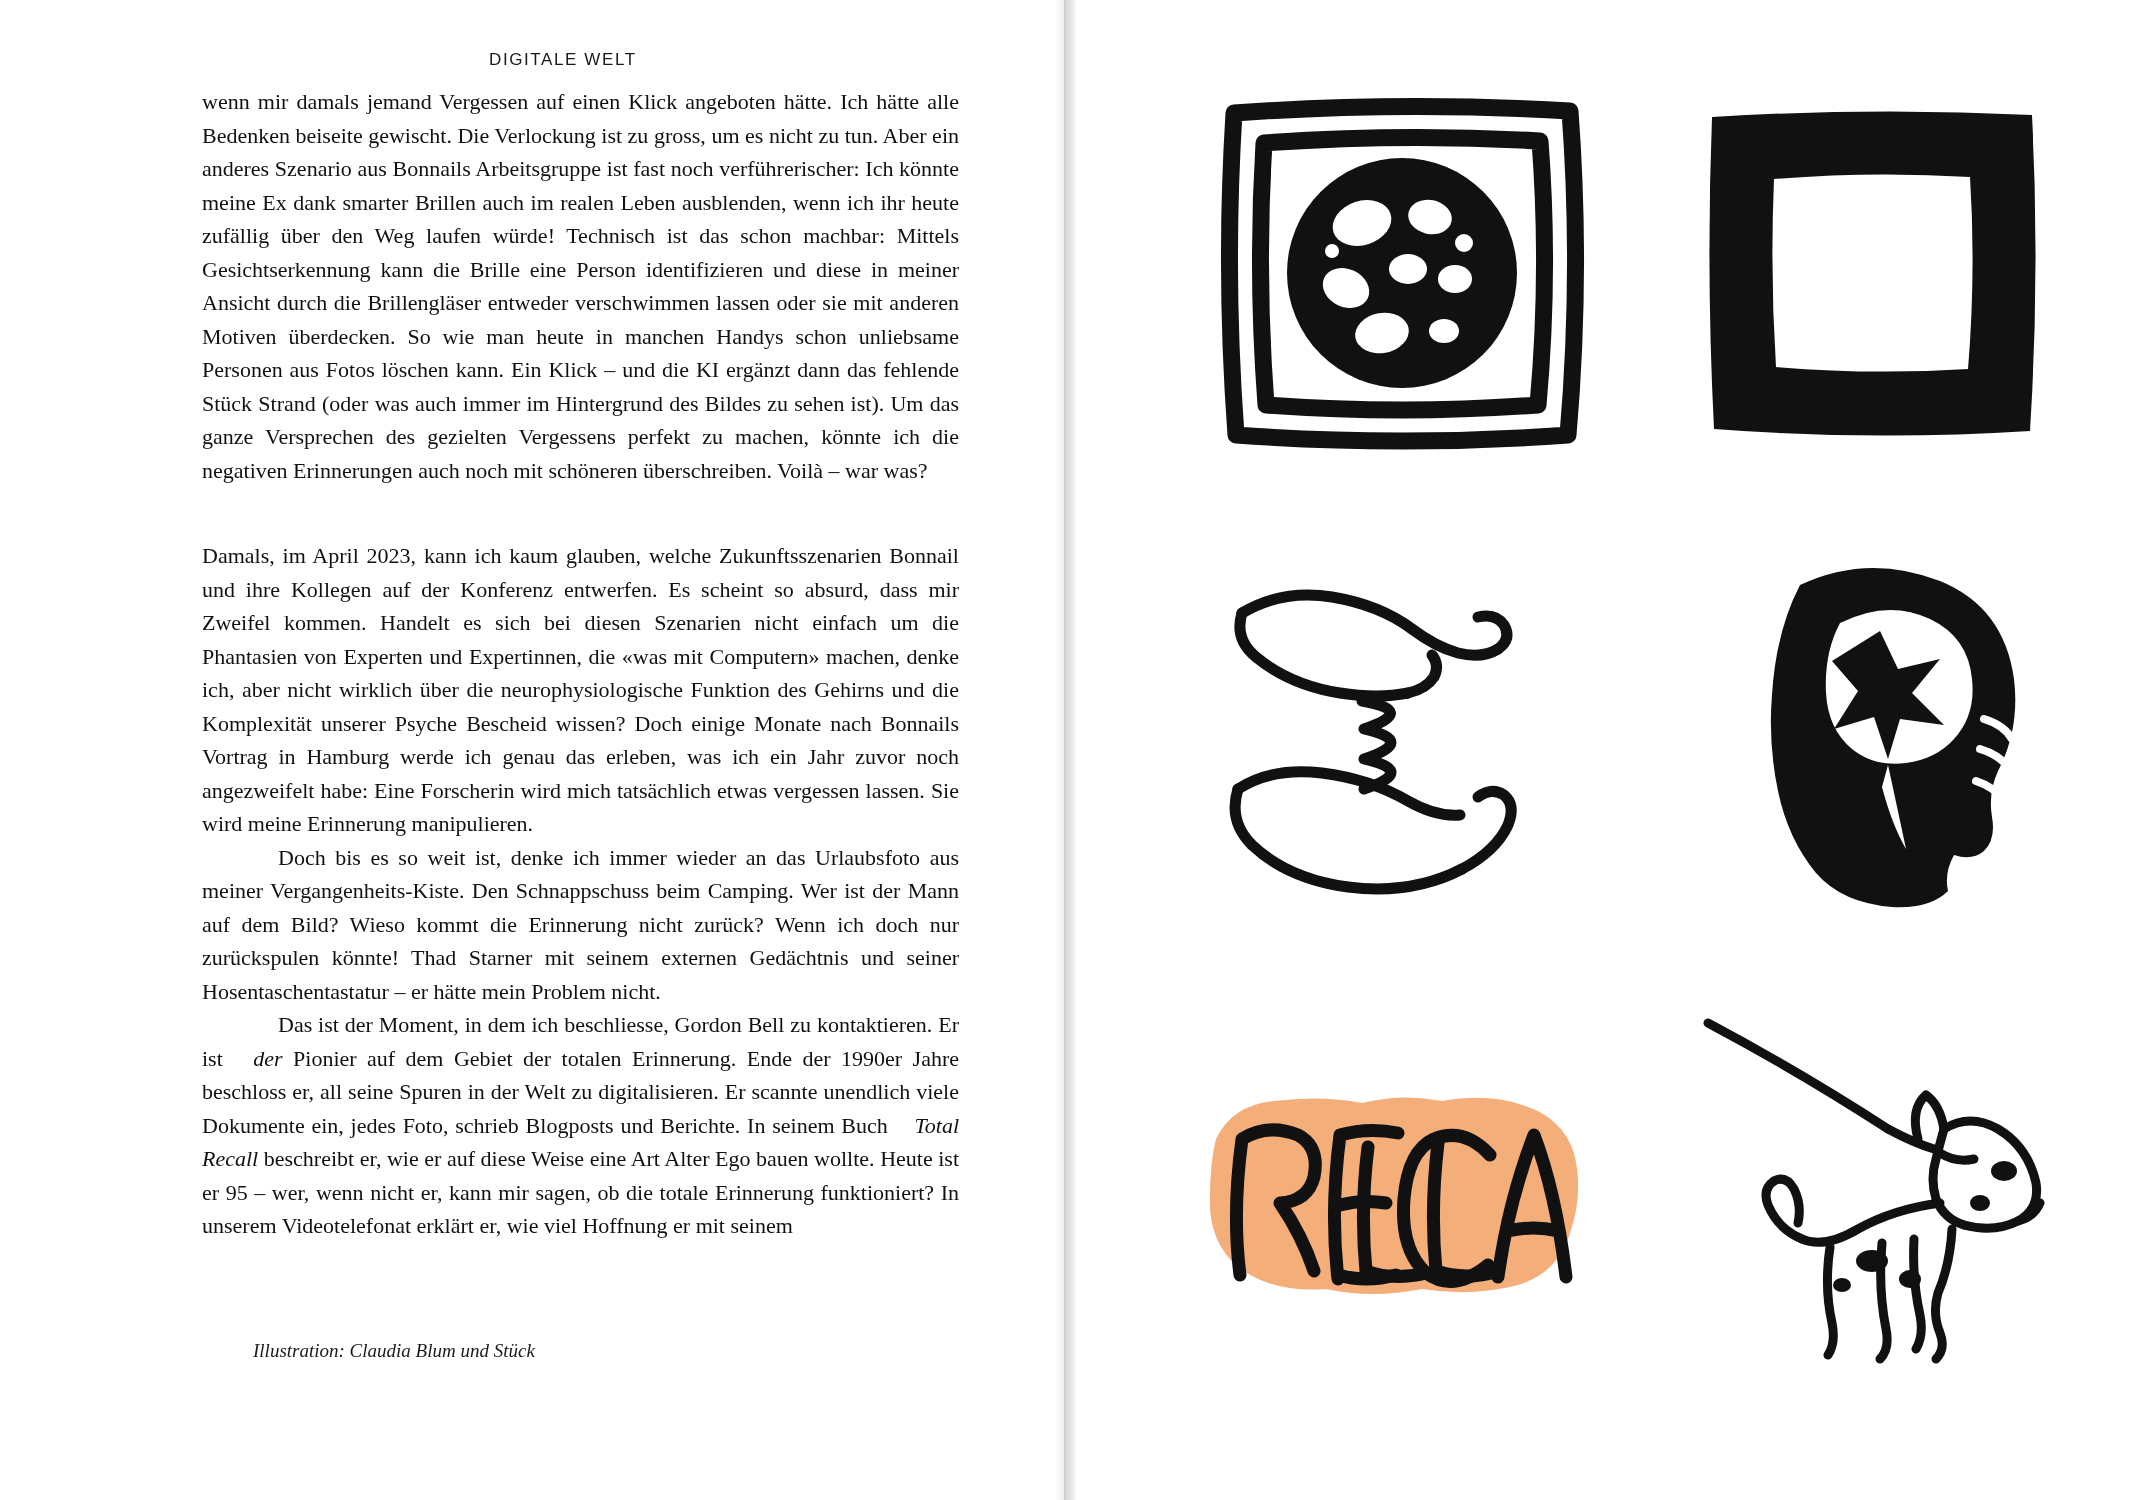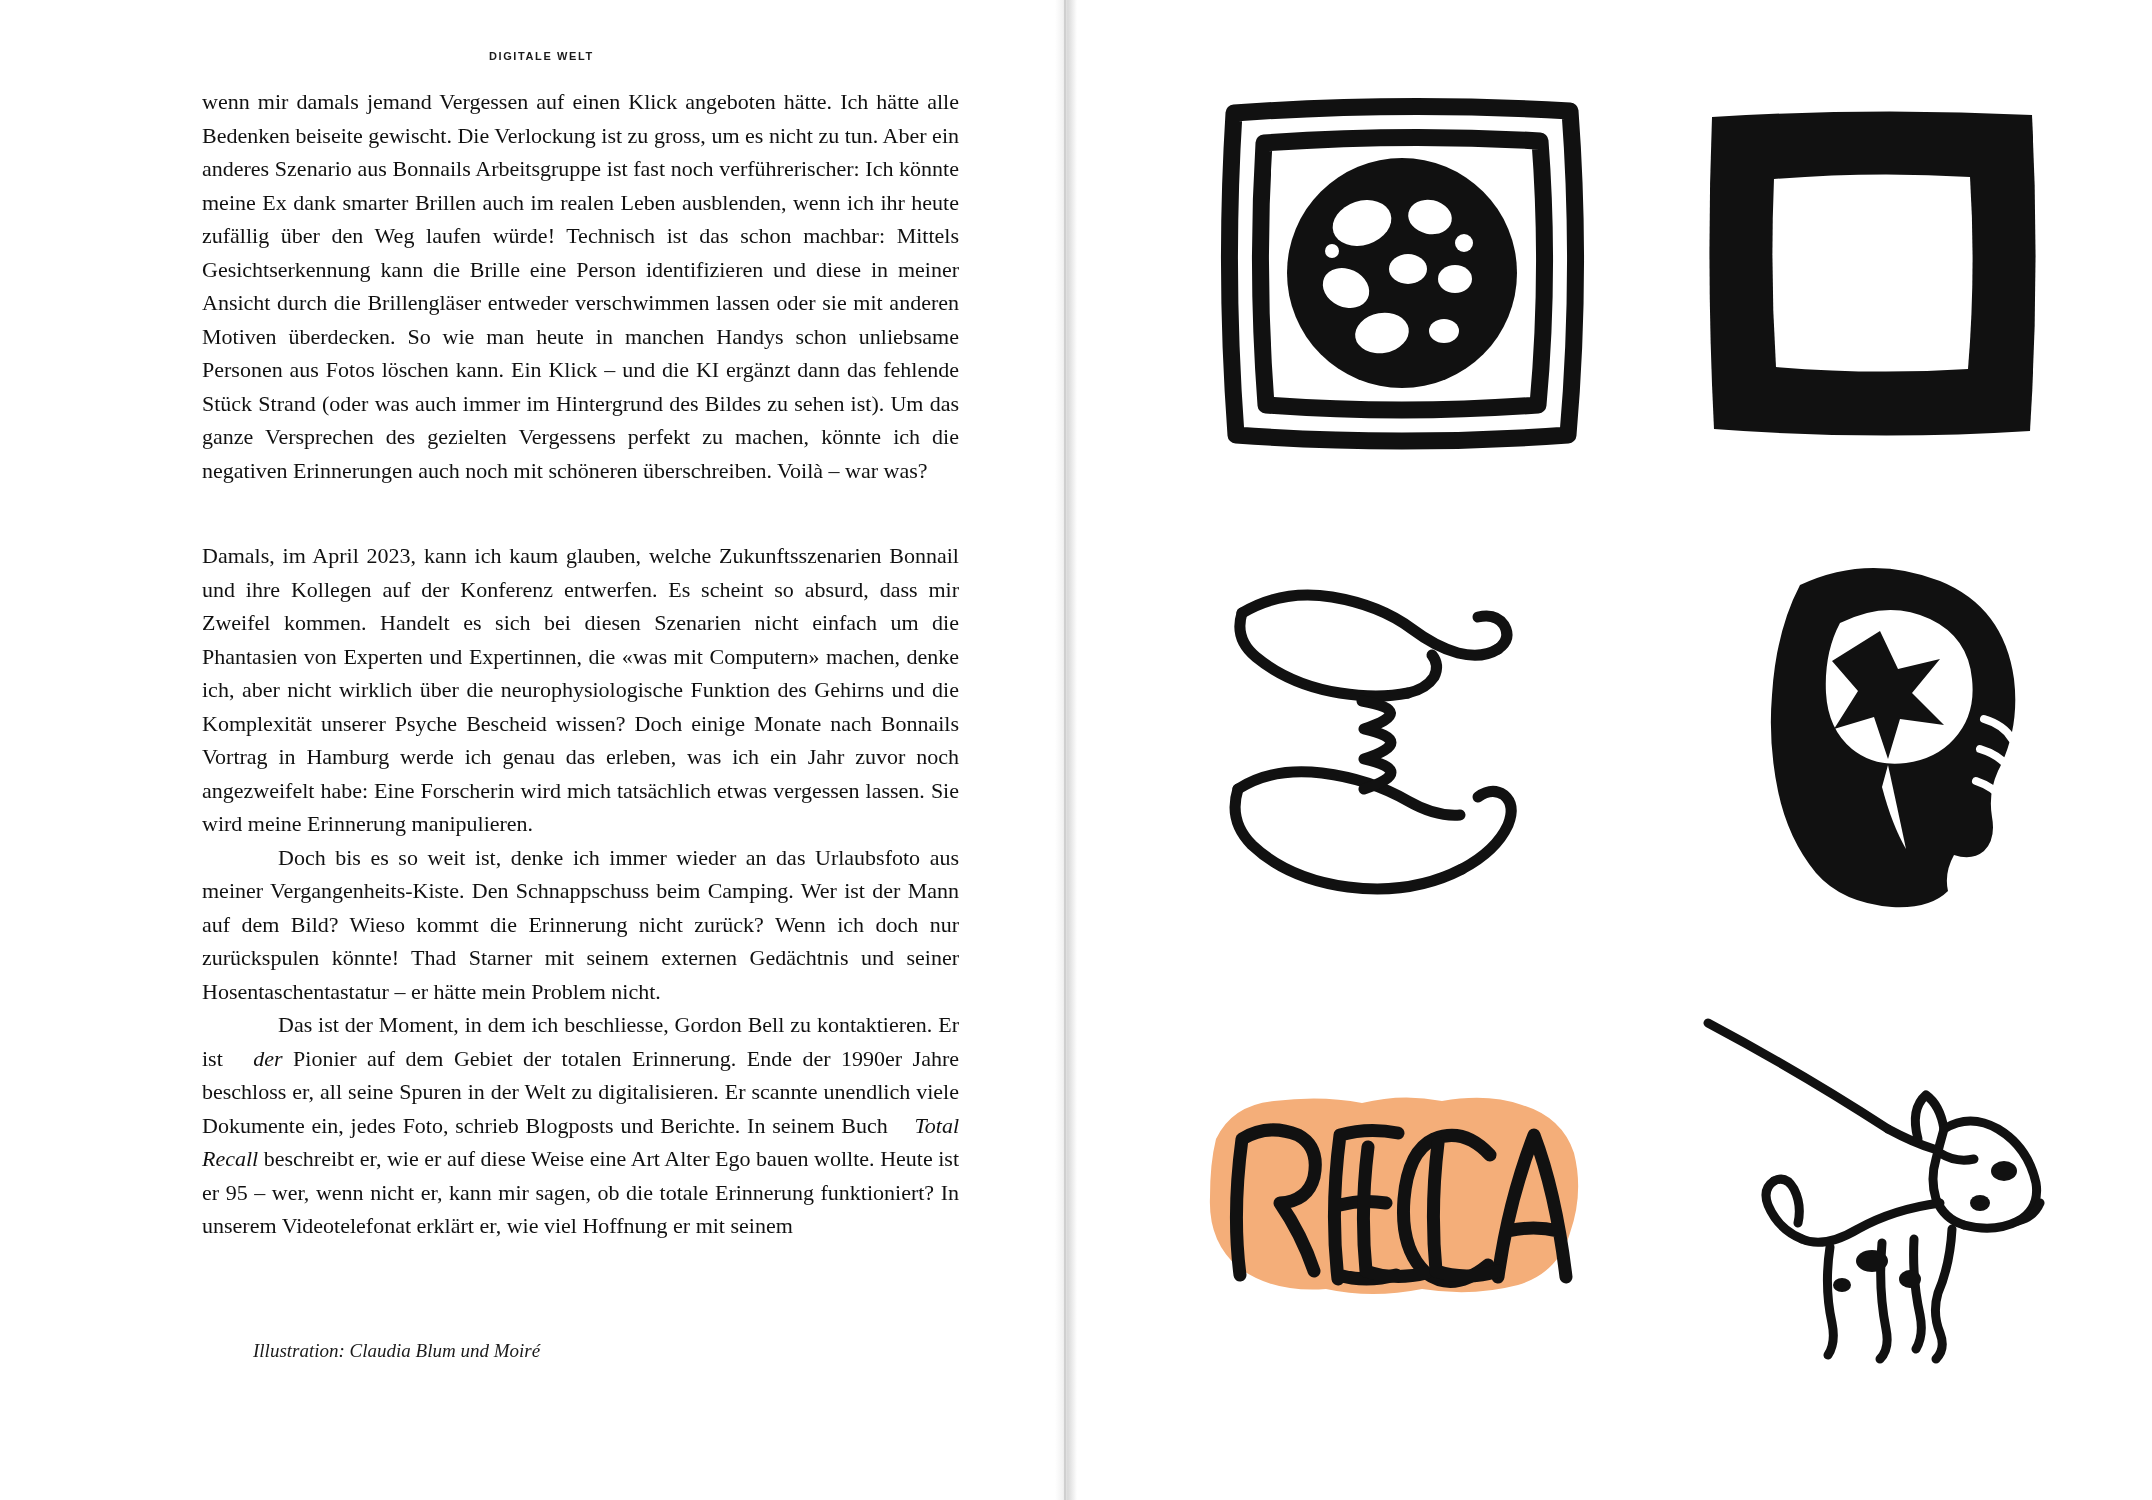--- a/index.html
+++ b/index.html
@@ -27,22 +27,22 @@
     height: 1500px;
     box-sizing: border-box;
     padding: 52px 0 0 0;
     background: #ffffff;
   }
   .running-head {
     position: absolute;
     left: 489px;
     top: 50px;
     font-family: "Liberation Sans", sans-serif;
-    font-size: 11px;
-    font-weight: 700;
+    font-size: 17px;
+    font-weight: 400;
     letter-spacing: 1.6px;
     color: #1a1a1a;
   }
   .text-col {
     position: absolute;
     left: 202px;
     top: 85px;
     width: 757px;
   }
   p.body {
@@ -127,21 +127,21 @@
 
     <div class="running-head">DIGITALE WELT</div>
 
     <div class="text-col">
       <p class="body">wenn mir damals jemand Vergessen auf einen Klick angeboten hätte. Ich hätte alle Bedenken beiseite gewischt. Die Verlockung ist zu gross, um es nicht zu tun. Aber ein anderes Szenario aus Bonnails Arbeitsgruppe ist fast noch verführerischer: Ich könnte meine Ex dank smarter Brillen auch im realen Leben ausblenden, wenn ich ihr heute zufällig über den Weg laufen würde! Technisch ist das schon machbar: Mittels Gesichtserkennung kann die Brille eine Person identifizieren und diese in meiner Ansicht durch die Brillengläser entweder verschwimmen lassen oder sie mit anderen Motiven überdecken. So wie man heute in manchen Handys schon unliebsame Personen aus Fotos löschen kann. Ein Klick – und die KI ergänzt dann das fehlende Stück Strand (oder was auch immer im Hintergrund des Bildes zu sehen ist). Um das ganze Versprechen des gezielten Vergessens perfekt zu machen, könnte ich die negativen Erinnerungen auch noch mit schöneren überschreiben. Voilà – war was?</p>
       <p class="body gap">Damals, im April 2023, kann ich kaum glauben, welche Zukunftsszenarien Bonnail und ihre Kollegen auf der Konferenz entwerfen. Es scheint so absurd, dass mir Zweifel kommen. Handelt es sich bei diesen Szenarien nicht einfach um die Phantasien von Experten und Expertinnen, die «was mit Computern» machen, denke ich, aber nicht wirklich über die neurophysiologische Funktion des Gehirns und die Komplexität unserer Psyche Bescheid wissen? Doch einige Monate nach Bonnails Vortrag in Hamburg werde ich genau das erleben, was ich ein Jahr zuvor noch angezweifelt habe: Eine Forscherin wird mich tatsächlich etwas vergessen lassen. Sie wird meine Erinnerung manipulieren.</p>
       <p class="body indent">Doch bis es so weit ist, denke ich immer wieder an das Urlaubsfoto aus meiner Vergangenheits-Kiste. Den Schnappschuss beim Camping. Wer ist der Mann auf dem Bild? Wieso kommt die Erinnerung nicht zurück? Wenn ich doch nur zurückspulen könnte! Thad Starner mit seinem externen Gedächtnis und seiner Hosentaschentastatur – er hätte mein Problem nicht.</p>
       <p class="body indent"><span>Das ist der Moment, in dem ich beschliesse, Gordon Bell zu kontaktieren. Er ist </span><span class="em">der</span><span> Pionier auf dem Gebiet der totalen Erinnerung. Ende der 1990er Jahre beschloss er, all seine Spuren in der Welt zu digitalisieren. Er scannte unendlich viele Dokumente ein, jedes Foto, schrieb Blogposts und Berichte. In seinem Buch </span><span class="em">Total Recall</span><span> beschreibt er, wie er auf diese Weise eine Art Alter Ego bauen wollte. Heute ist er 95 – wer, wenn nicht er, kann mir sagen, ob die totale Erinnerung funktioniert? In unserem Videotelefonat erklärt er, wie viel Hoffnung er mit seinem</span></p>
     </div>
 
-    <div class="caption">Illustration: Claudia Blum und Moiré</div>
+    <div class="caption">Illustration: Claudia Blum und Stück</div>
   </div>
 
   <div class="gutter"></div>
   <div class="spine-line"></div>
 
   <div class="page-right">
     <div class="illo-grid">
 
       <div class="illo-cell">
         <svg width="380" height="380" viewBox="0 0 380 380">

